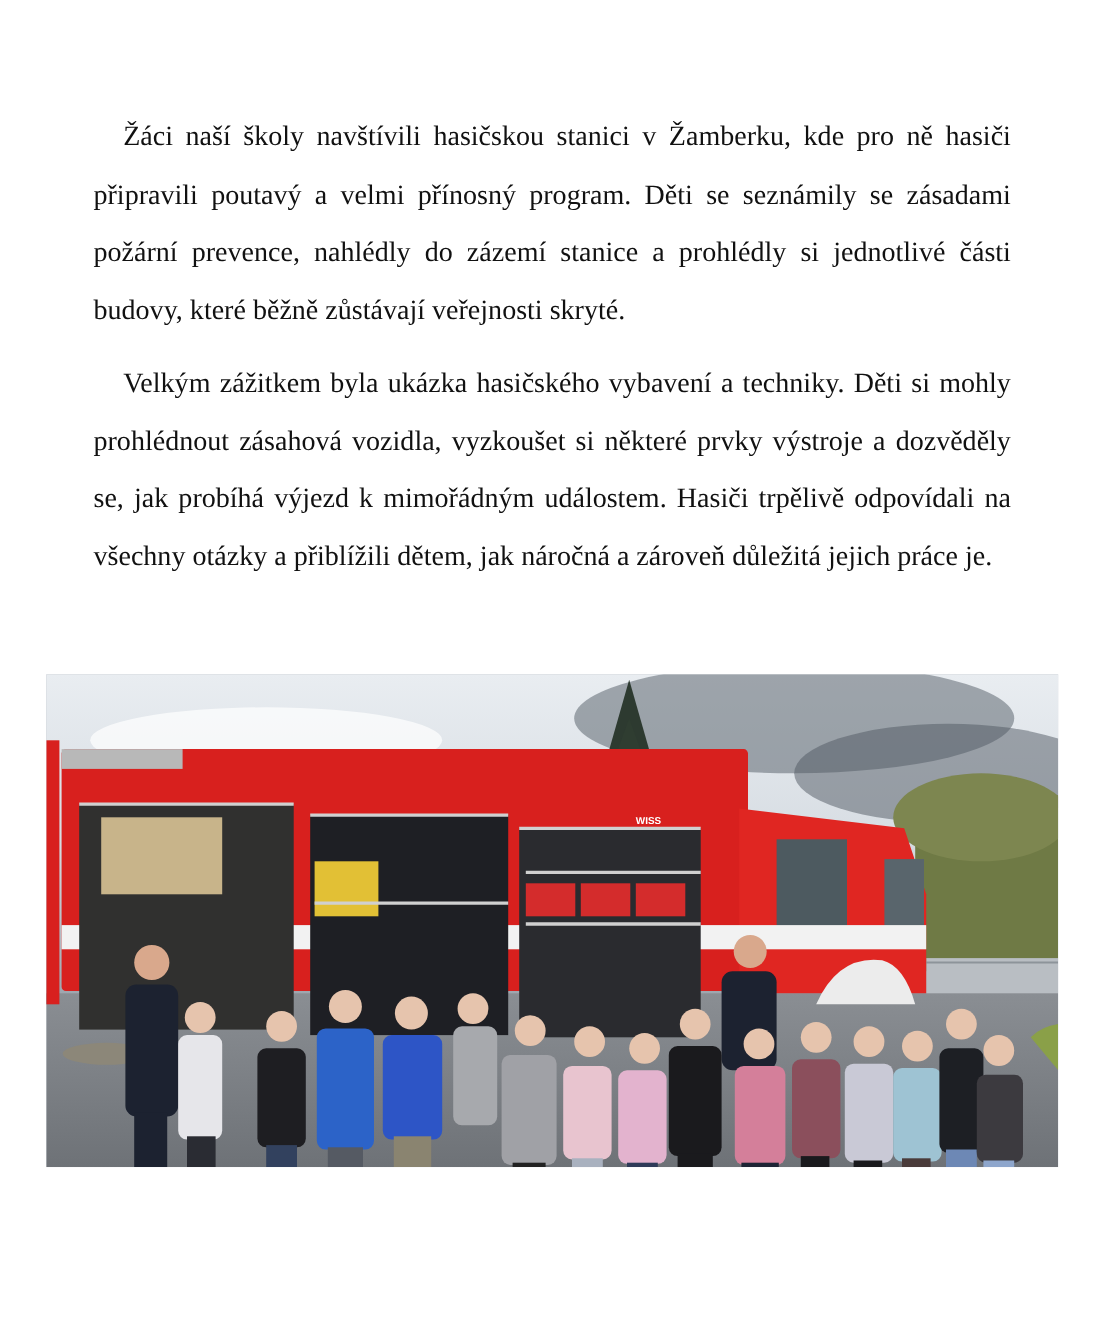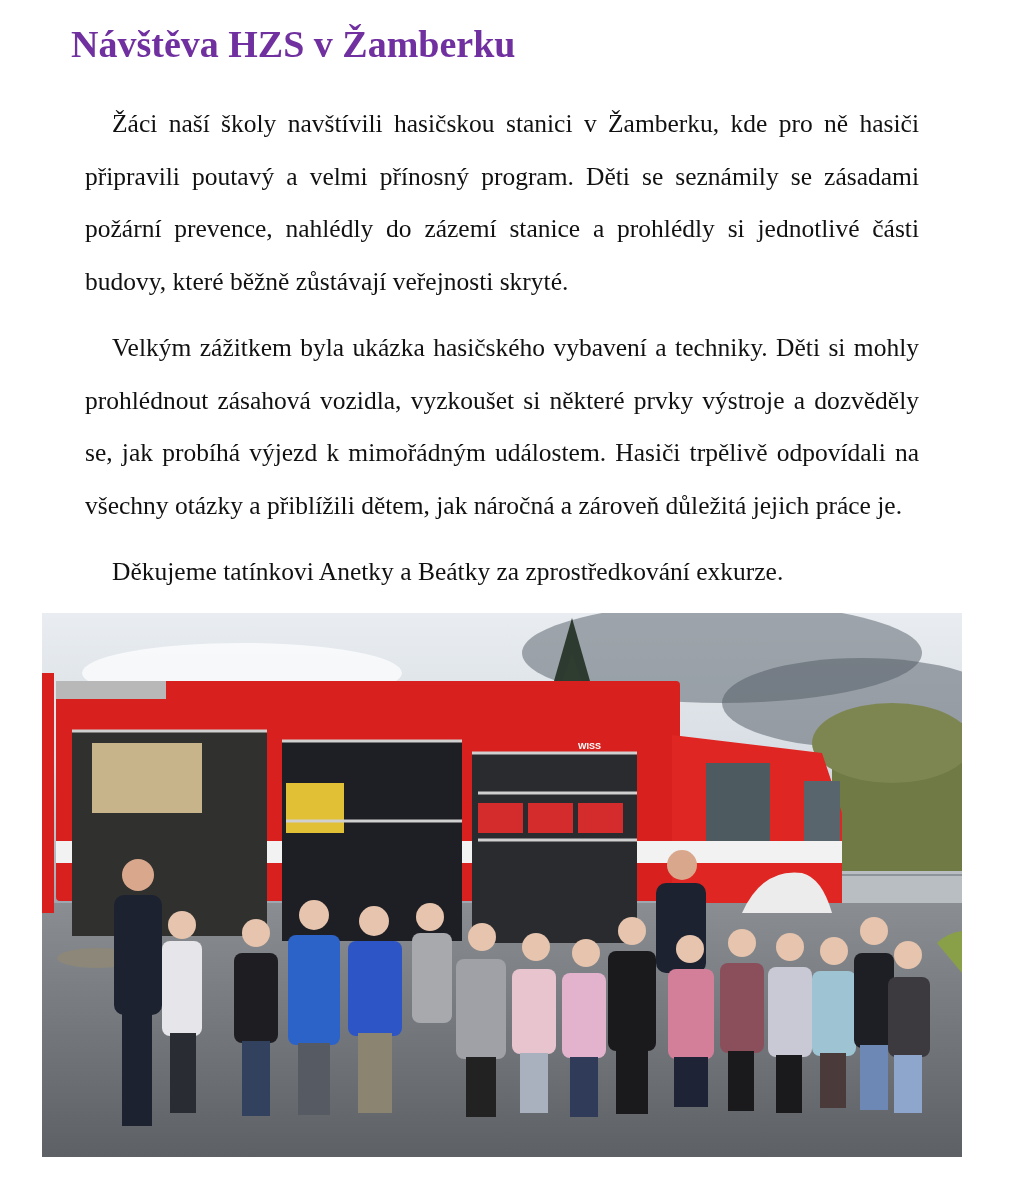--- a/index.html
+++ b/index.html
@@ -12,35 +12,33 @@
       color: #7030a0; margin: 0; white-space: nowrap;
     }
     .body-text {
       position: absolute; left: 71px; top: 84px; width: 862px;
       font-family: "Liberation Serif", "DejaVu Serif", serif;
       font-size: 25.5px; line-height: 52.5px; color: #111111;
     }
     .para { margin: 14px; text-align: justify; text-indent: 27px; }
     .para.last-left { text-align-last: left; }
     .photo {
-      position: absolute; left: 42px; top: 613px; width: 920px; height: 544px;
+      position: absolute; left: 42px; top: 613px; width: 920px; height: 448px;
       overflow: hidden; background: #c9ced4;
     }
     .photo svg { display: block; }
   </style>
 </head>
 <body>
 
 <div class="page">
-  <h1 class="title">Návštěva HZS v Žamberku</h1>
 
   <div class="body-text">
     <p class="para last-left">Žáci naší školy navštívili hasičskou stanici v Žamberku, kde pro ně hasiči připravili poutavý a velmi přínosný program. Děti se seznámily se zásadami požární prevence, nahlédly do zázemí stanice a prohlédly si jednotlivé části budovy, které běžně zůstávají veřejnosti skryté.</p>
     <p class="para last-left">Velkým zážitkem byla ukázka hasičského vybavení a techniky. Děti si mohly prohlédnout zásahová vozidla, vyzkoušet si některé prvky výstroje a dozvěděly se, jak probíhá výjezd k mimořádným událostem. Hasiči trpělivě odpovídali na všechny otázky a přiblížili dětem, jak náročná a zároveň důležitá jejich práce je.</p>
-    <p class="para last-left">Děkujeme tatínkovi Anetky a Beátky za zprostředkování exkurze.</p>
   </div>
 
   <div class="photo">
     <svg width="920" height="544" viewBox="0 0 920 544" xmlns="http://www.w3.org/2000/svg">
       <defs>
         <linearGradient id="sky" x1="0" y1="0" x2="0" y2="1">
           <stop offset="0" stop-color="#e9edf1"></stop>
           <stop offset="0.5" stop-color="#d7dde3"></stop>
           <stop offset="1" stop-color="#9aa2ab"></stop>
         </linearGradient>

